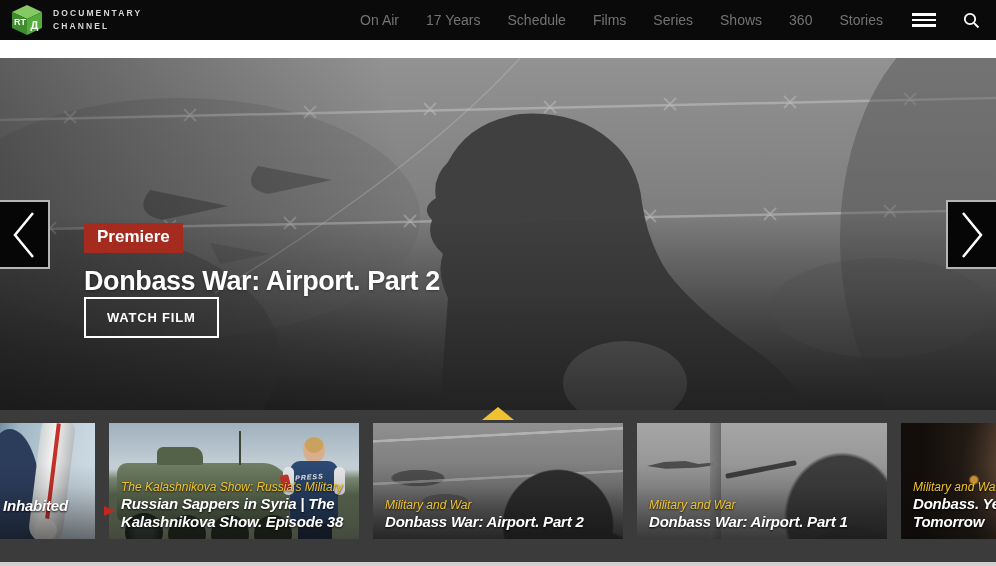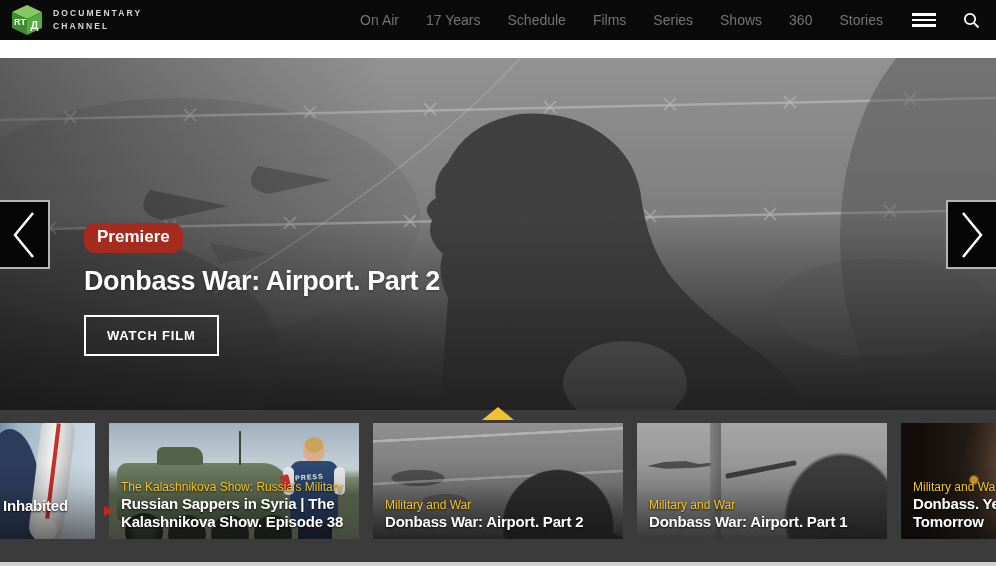--- a/index.html
+++ b/index.html
@@ -30,35 +30,35 @@
   .hero-shade { position:absolute; inset:0;
       background: linear-gradient(to top, rgba(16,16,16,.6) 0%, rgba(16,16,16,.18) 34%, rgba(0,0,0,0) 56%),
                   linear-gradient(80deg, rgba(18,18,18,.48) 0%, rgba(0,0,0,0) 42%); }
   .nav-arrow { position:absolute; top:142px; width:50px; height:69px; background:#060606;
                border:2px solid #b5b5b5; display:flex; align-items:center; justify-content:center;
                cursor:pointer; z-index:6; padding:0; }
   .nav-arrow.left { left:0; border-left:none; }
   .nav-arrow.right { right:0; border-right:none; }
   .hero-content { position:absolute; left:84px; top:165px; z-index:5; }
   .badge { display:inline-block; background:#a62b1f; color:#fff; font-size:17px;
-           font-weight:bold; padding:4px 13px 6px;border-radius:11px; }
+           font-weight:bold; padding:4px 13px 6px; }
   .hero-title { margin-top:13px; color:#fff; font-size:27px; font-weight:bold;
                 letter-spacing:-0.4px; text-shadow:0 1px 3px rgba(0,0,0,.35); }
-  .cta { display:inline-block; margin-top:18px; background:transparent; border:2px solid #fff;
+  .cta { display:inline-block; background:transparent; border:2px solid #fff;
          color:#fff; font-family:"Liberation Sans",sans-serif; font-size:13px; font-weight:bold;
          letter-spacing:0.8px; padding:11px 21px; cursor:pointer; }
 
   
   .below { position:relative; height:156px; background:#3b3b3b; }
   .active-marker { position:absolute; top:-3px; left:482px; width:0; height:0; z-index:7;
                    border-left:16px solid transparent; border-right:16px solid transparent;
                    border-bottom:13px solid #f0c232; }
   .cards { position:absolute; top:13px; left:0; width:996px; height:140px; }
   .card { position:absolute; top:0; width:250px; height:116px; overflow:hidden;
-          cursor:pointer; background:#222; }
+          cursor:pointer; background:#222;font-style:italic; }
   .card .meta { position:absolute; left:12px; right:6px; bottom:8px; z-index:3;
                 text-shadow:0 1px 2px rgba(0,0,0,.85); }
   .cat-line { display:block; color:#efc42f; font-size:12px; line-height:16px; white-space:nowrap; }
   .title-line { display:block; color:#ffffff; font-size:15px; font-weight:bold;
                 line-height:18px; white-space:nowrap; letter-spacing:-0.2px; }
   .card-shade { position:absolute; inset:0; z-index:2;
                 background:linear-gradient(to top, rgba(10,10,10,.55) 0%, rgba(10,10,10,.1) 45%, rgba(0,0,0,0) 65%); }
   .c0 { left:-155px; } .c1 { left:109px; } .c2 { left:373px; } .c3 { left:637px; } .c4 { left:901px; }
   .c0 .meta { left:158px; bottom:24px; }
   .red-flag { position:absolute; left:104px; bottom:47px; width:11px; height:10px; z-index:8;

